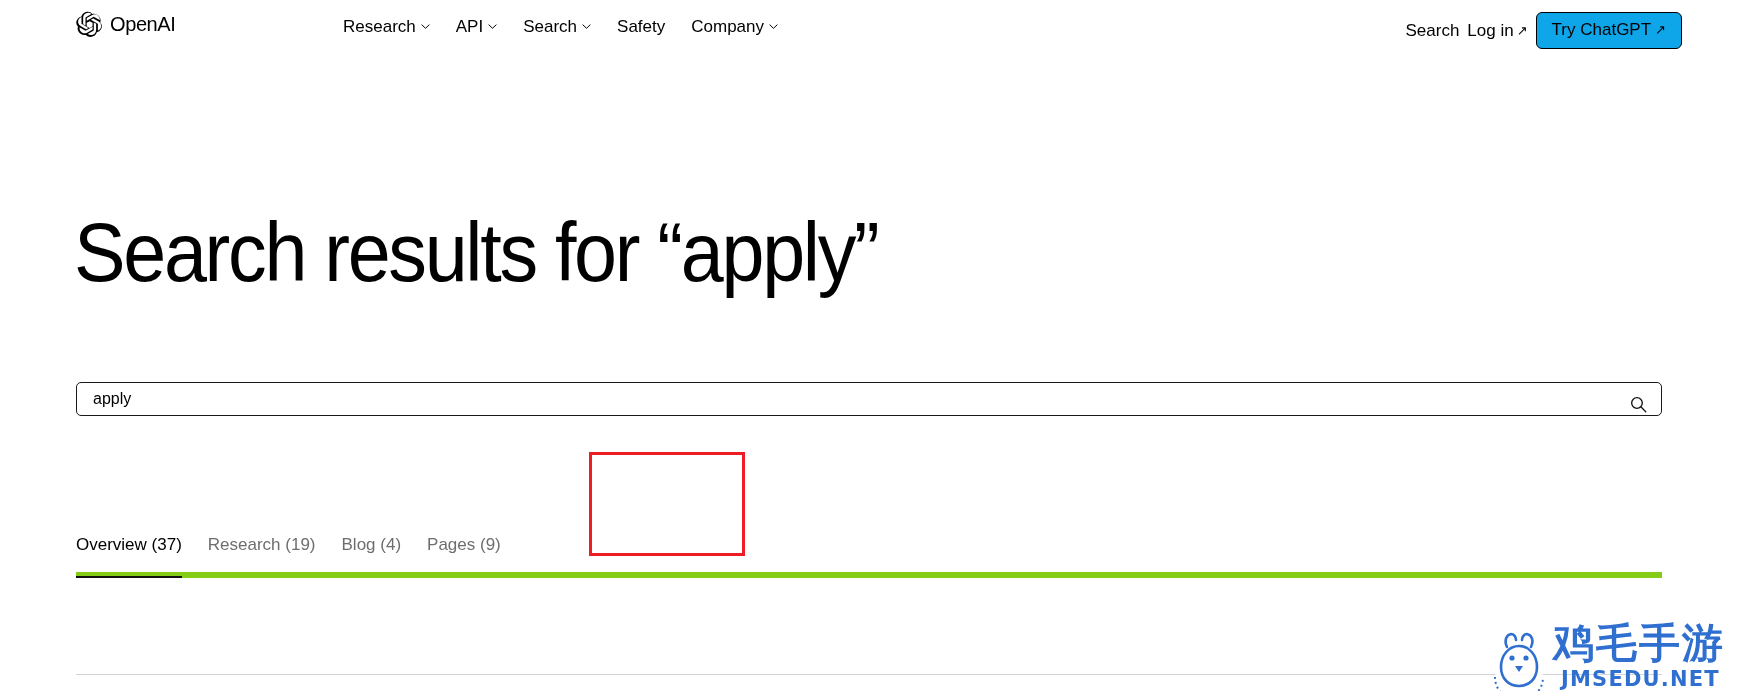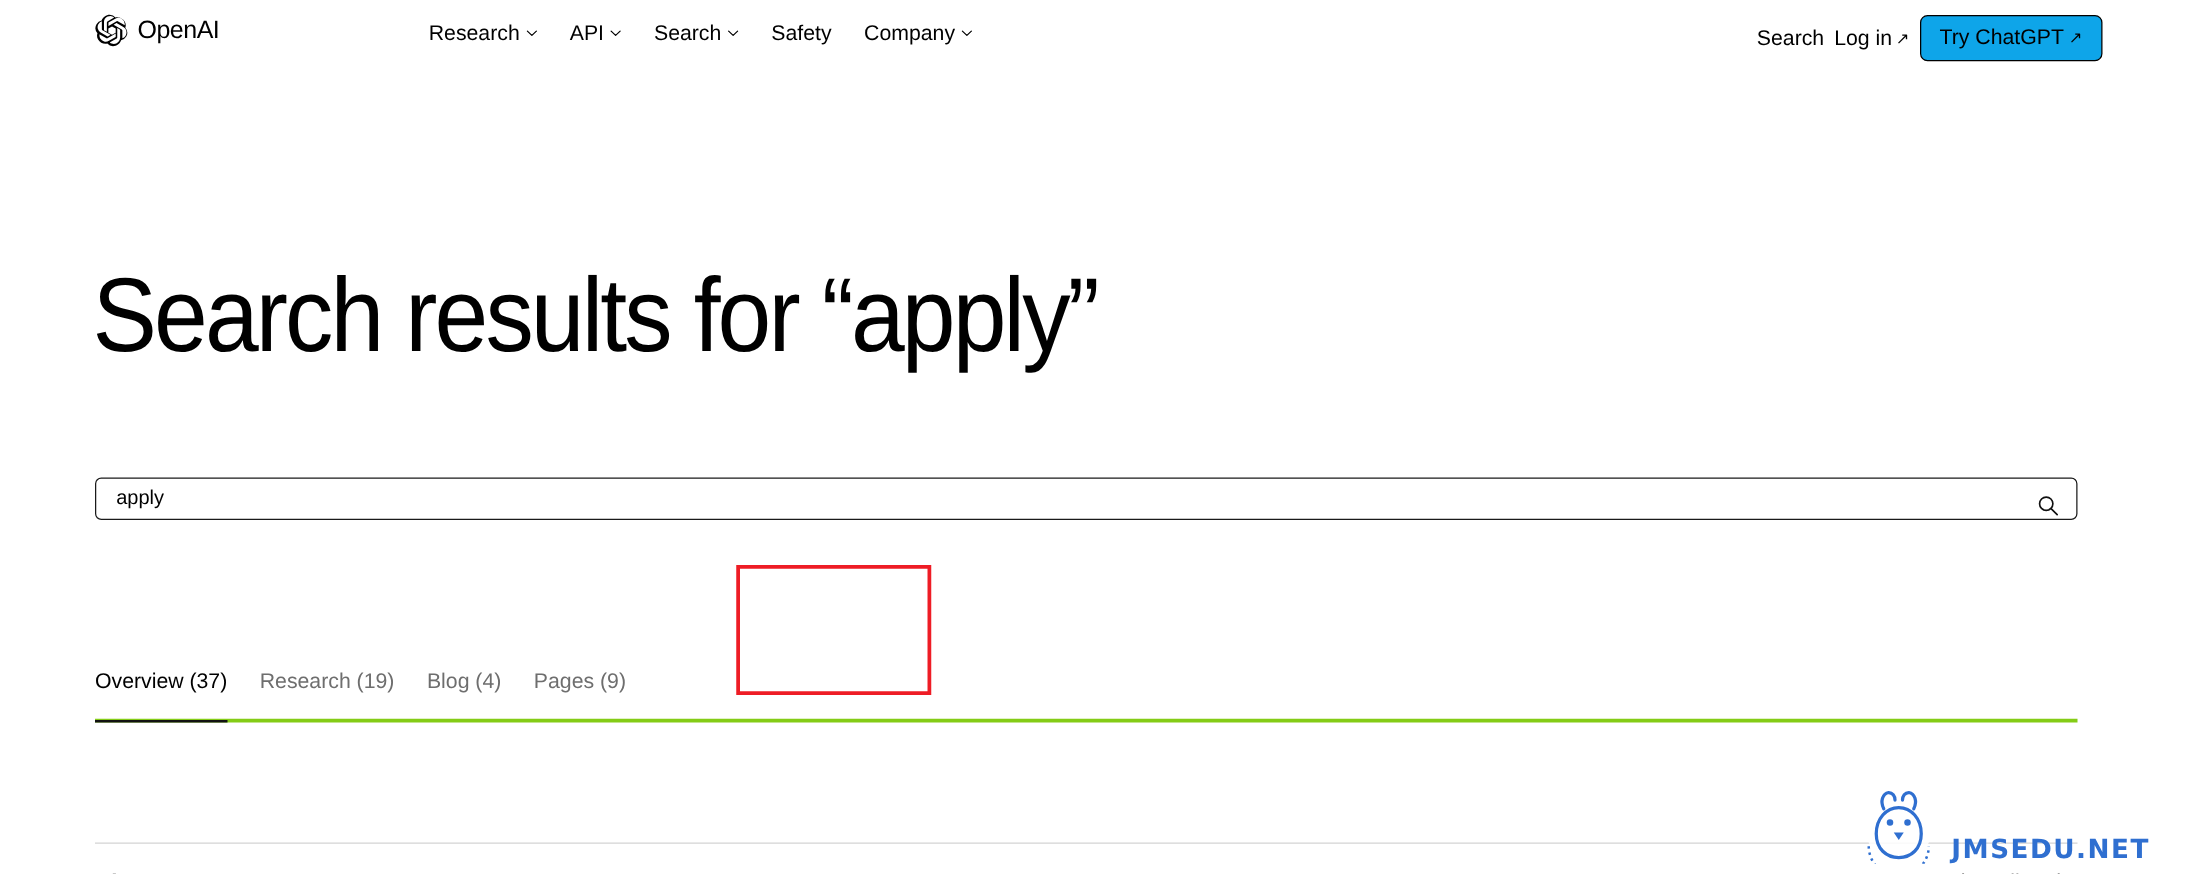--- a/index.html
+++ b/index.html
@@ -171,21 +171,21 @@
   
   .tabs {
     position: absolute;
     left: 76px;
     top: 478px;
     width: 1586px;
     height: 44px;
     display: flex;
     align-items: flex-start;
     gap: 26px;
-    border-bottom: 3px solid #84cc16;
+    border-bottom: 6px solid #84cc16;
   }
   .tab {
     font-size: 17px;
     line-height: 22px;
     color: #6e6e6e;
     padding-bottom: 20px;
     cursor: pointer;
     white-space: nowrap;
     border-bottom: 2px solid transparent;
     position: relative;
@@ -400,16 +400,17 @@
         <ellipse cx="36" cy="44" rx="25" ry="19" fill="#ffffff" opacity="0.85"></ellipse>
         <path d="M18 42c0-12 8-21 18-21s18 9 18 21-8 19-18 19-18-7-18-19Z" fill="none" stroke="#2f6fd0" stroke-width="2.6"></path>
         <path d="M24 22c-3-6-1-12 4-13 3 0 5 3 5 6" fill="none" stroke="#2f6fd0" stroke-width="2.6" stroke-linecap="round"></path>
         <path d="M48 22c3-6 1-12-4-13-3 0-5 3-5 6" fill="none" stroke="#2f6fd0" stroke-width="2.6" stroke-linecap="round"></path>
         <circle cx="29" cy="33" r="2.6" fill="#2f6fd0"></circle>
         <circle cx="43" cy="33" r="2.6" fill="#2f6fd0"></circle>
         <path d="M32 41h8l-4 6Z" fill="#2f6fd0"></path>
         <path d="M12 52a24 24 0 0 0 48 0" fill="none" stroke="#2f6fd0" stroke-width="2" stroke-dasharray="2 3"></path>
       </svg>
     </span>
+    <span class="wm-cn">鸡毛手游</span>
     <span class="wm-en">JMSEDU.NET</span>
   </div>
 
 </div>
 
 </body></html>

